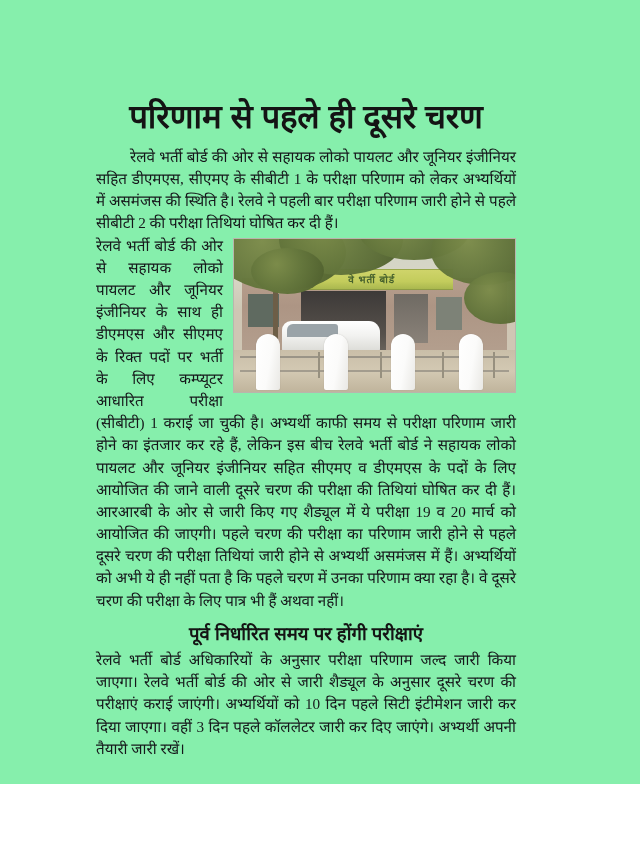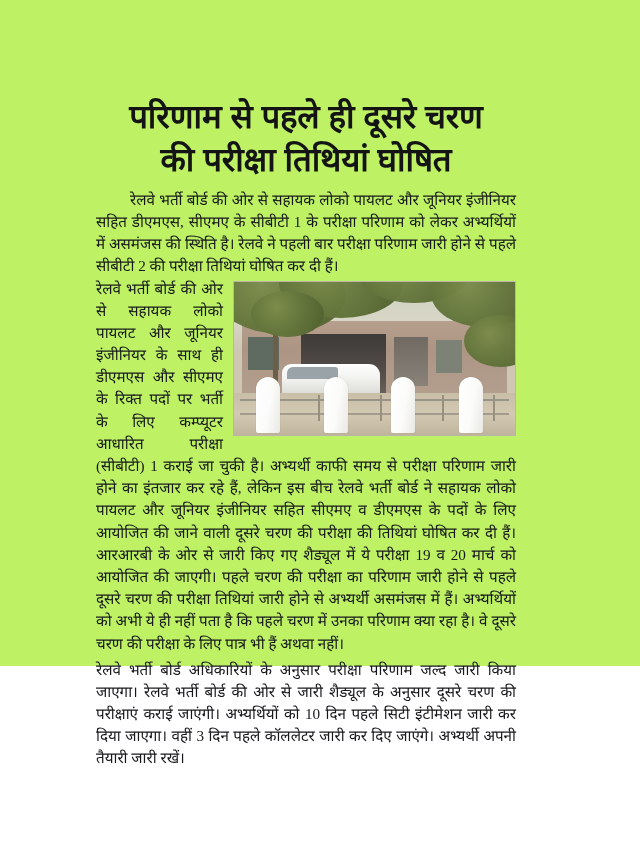--- a/index.html
+++ b/index.html
@@ -12,22 +12,22 @@
     width: 640px;
     height: 853px;
     font-family: "Liberation Serif", "DejaVu Serif", serif;
     color: #111111;
     overflow: hidden;
   }
 
   #clipping {
     position: relative;
     width: 640px;
-    height: 666px;
-    background: #bef264;
+    height: 784px;
+    background: #86efac;
     box-sizing: border-box;
     padding: 0;
   }
 
   .article {
     position: absolute;
     left: 96px;
     top: 0;
     width: 420px;
   }
@@ -255,36 +255,38 @@
 </style>
 </head>
 <body>
 
 <div id="clipping">
 
   <div class="article">
 
     <h1 class="headline">
       <span class="hl-line">परिणाम से पहले ही दूसरे चरण</span>
-      <span class="hl-line">की परीक्षा तिथियां घोषित</span>
     </h1>
 
 
 
     <div class="body-col">
       <p class="lead-indent">रेलवे भर्ती बोर्ड की ओर से सहायक लोको पायलट और जूनियर इंजीनियर सहित डीएमएस, सीएमए के सीबीटी 1 के परीक्षा परिणाम को लेकर अभ्यर्थियों में असमंजस की स्थिति है। रेलवे ने पहली बार परीक्षा परिणाम जारी होने से पहले सीबीटी 2 की परीक्षा तिथियां घोषित कर दी हैं।</p>
     </div>
 
     <div class="clearfix">
 
       <div class="photo-block">
         <div class="photo">
           <div class="ph-sky"></div>
           <div class="ph-building"></div>
 
+          <div class="ph-sign">
+            <span class="ph-sign-text">वे भर्ती बोर्ड</span>
+          </div>
 
           <div class="ph-winleft"></div>
           <div class="ph-entry"></div>
           <div class="ph-entry2"></div>
           <div class="ph-winright"></div>
 
           <div class="ph-car"></div>
           <div class="ph-car-glass"></div>
           <div class="ph-car-wheel" style="left:20%;"></div>
           <div class="ph-car-wheel" style="left:44%;"></div>
@@ -309,19 +311,20 @@
           <div class="ph-bollard" style="left:8%;"></div>
           <div class="ph-bollard" style="left:32%;"></div>
           <div class="ph-bollard" style="left:56%;"></div>
           <div class="ph-bollard" style="left:80%;"></div>
         </div>
       </div>
 
       <div class="wrap-text">रेलवे भर्ती बोर्ड की ओर से सहायक लोको पायलट और जूनियर इंजीनियर के साथ ही डीएमएस और सीएमए के रिक्त पदों पर भर्ती के लिए कम्प्यूटर आधारित परीक्षा (सीबीटी) 1 कराई जा चुकी है। अभ्यर्थी काफी समय से परीक्षा परिणाम जारी होने का इंतजार कर रहे हैं, लेकिन इस बीच रेलवे भर्ती बोर्ड ने सहायक लोको पायलट और जूनियर इंजीनियर सहित सीएमए व डीएमएस के पदों के लिए आयोजित की जाने वाली दूसरे चरण की परीक्षा की तिथियां घोषित कर दी हैं। आरआरबी के ओर से जारी किए गए शैड्यूल में ये परीक्षा 19 व 20 मार्च को आयोजित की जाएगी। पहले चरण की परीक्षा का परिणाम जारी होने से पहले दूसरे चरण की परीक्षा तिथियां जारी होने से अभ्यर्थी असमंजस में हैं। अभ्यर्थियों को अभी ये ही नहीं पता है कि पहले चरण में उनका परिणाम क्या रहा है। वे दूसरे चरण की परीक्षा के लिए पात्र भी हैं अथवा नहीं।</div>
     </div>
 
+    <h2 class="subhead">पूर्व निर्धारित समय पर होंगी परीक्षाएं</h2>
 
     <div class="tail-col">
       <p>रेलवे भर्ती बोर्ड अधिकारियों के अनुसार परीक्षा परिणाम जल्द जारी किया जाएगा। रेलवे भर्ती बोर्ड की ओर से जारी शैड्यूल के अनुसार दूसरे चरण की परीक्षाएं कराई जाएंगी। अभ्यर्थियों को 10 दिन पहले सिटी इंटीमेशन जारी कर दिया जाएगा। वहीं 3 दिन पहले कॉललेटर जारी कर दिए जाएंगे। अभ्यर्थी अपनी तैयारी जारी रखें।</p>
     </div>
 
   </div>
 </div>
 
 </body></html>

